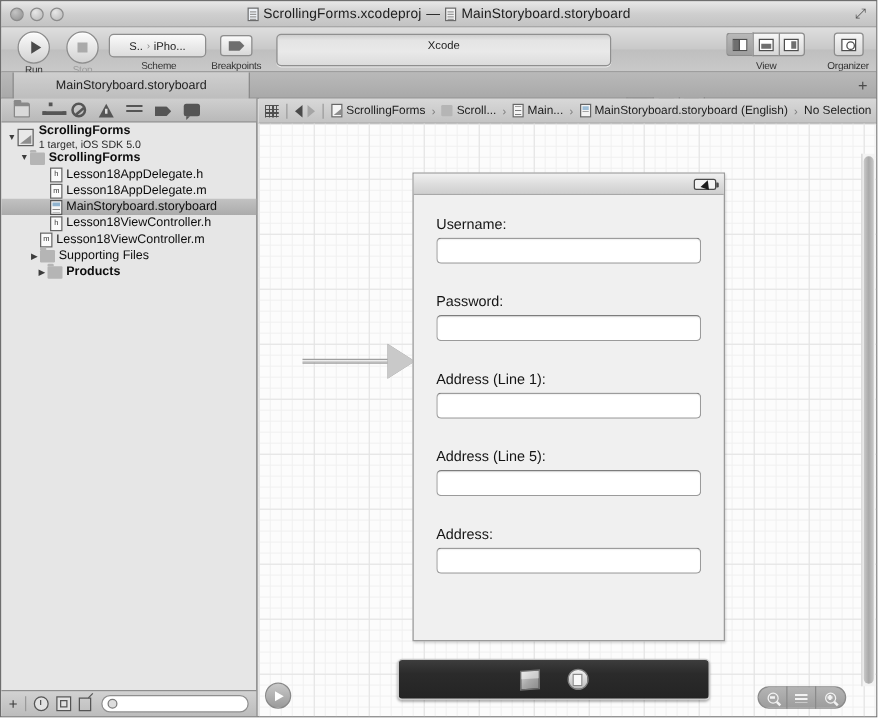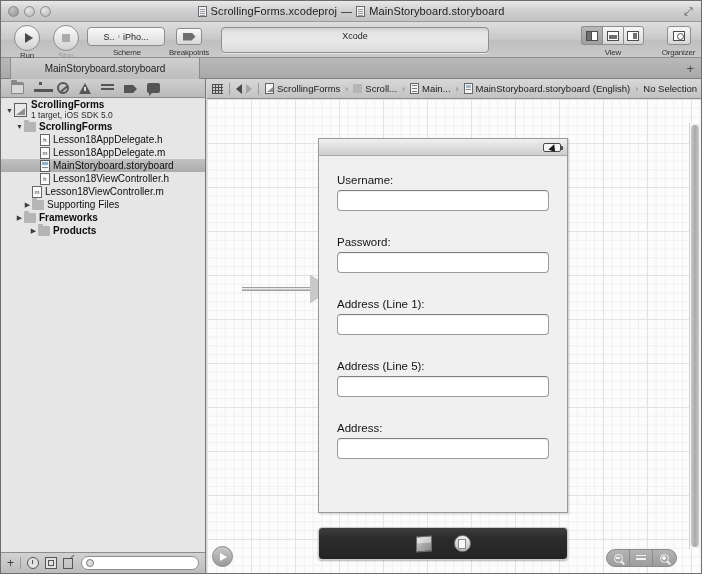--- a/index.html
+++ b/index.html
@@ -284,21 +284,21 @@
       linear-gradient(to right, #e3e3e3 1px, transparent 1px),
       linear-gradient(to bottom, #e3e3e3 1px, transparent 1px),
       linear-gradient(to right, #f0f0f0 1px, transparent 1px),
       linear-gradient(to bottom, #f0f0f0 1px, transparent 1px);
     background-size: 44px 44px, 44px 44px, 8.8px 8.8px, 8.8px 8.8px;
     overflow: hidden;
   }
 
   
   .device {
-    position: absolute; left: 111px; top: 39px; width: 250px; height: 375px;
+    position: absolute; left: 123px; top: 39px; width: 250px; height: 375px;
     background: #f0f0f0; border: 1px solid #9a9a9a;
     box-shadow: 1px 1px 2px rgba(0,0,0,.18);
   }
   .statusbar {
     height: 17px;
     background: linear-gradient(to bottom, #f0f0f0 0%, #dcdcdc 55%, #cfcfcf 100%);
     border-bottom: 1px solid #a8a8a8; position: relative;
   }
   .battery {
     position: absolute; right: 6px; top: 4px; width: 18px; height: 9px;
@@ -574,25 +574,20 @@
         <span class="file-ico">m</span>
         <span class="tlabel">Lesson18ViewController.m</span>
       </div>
 
       <div class="trow" style="padding-left:22px;">
         <span class="tw">▶</span>
         <span class="folder-ico"></span>
         <span class="tlabel">Supporting Files</span>
       </div>
 
-      <div class="trow" style="padding-left:14px;">
-        <span class="tw">▶</span>
-        <span class="folder-ico"></span>
-        <span class="tlabel bold">Frameworks</span>
-      </div>
 
       <div class="trow" style="padding-left:28px;">
         <span class="tw">▶</span>
         <span class="folder-ico"></span>
         <span class="tlabel bold">Products</span>
       </div>
     </div>
 
     <div class="nav-filter">
       <span class="nf-plus">+</span>

